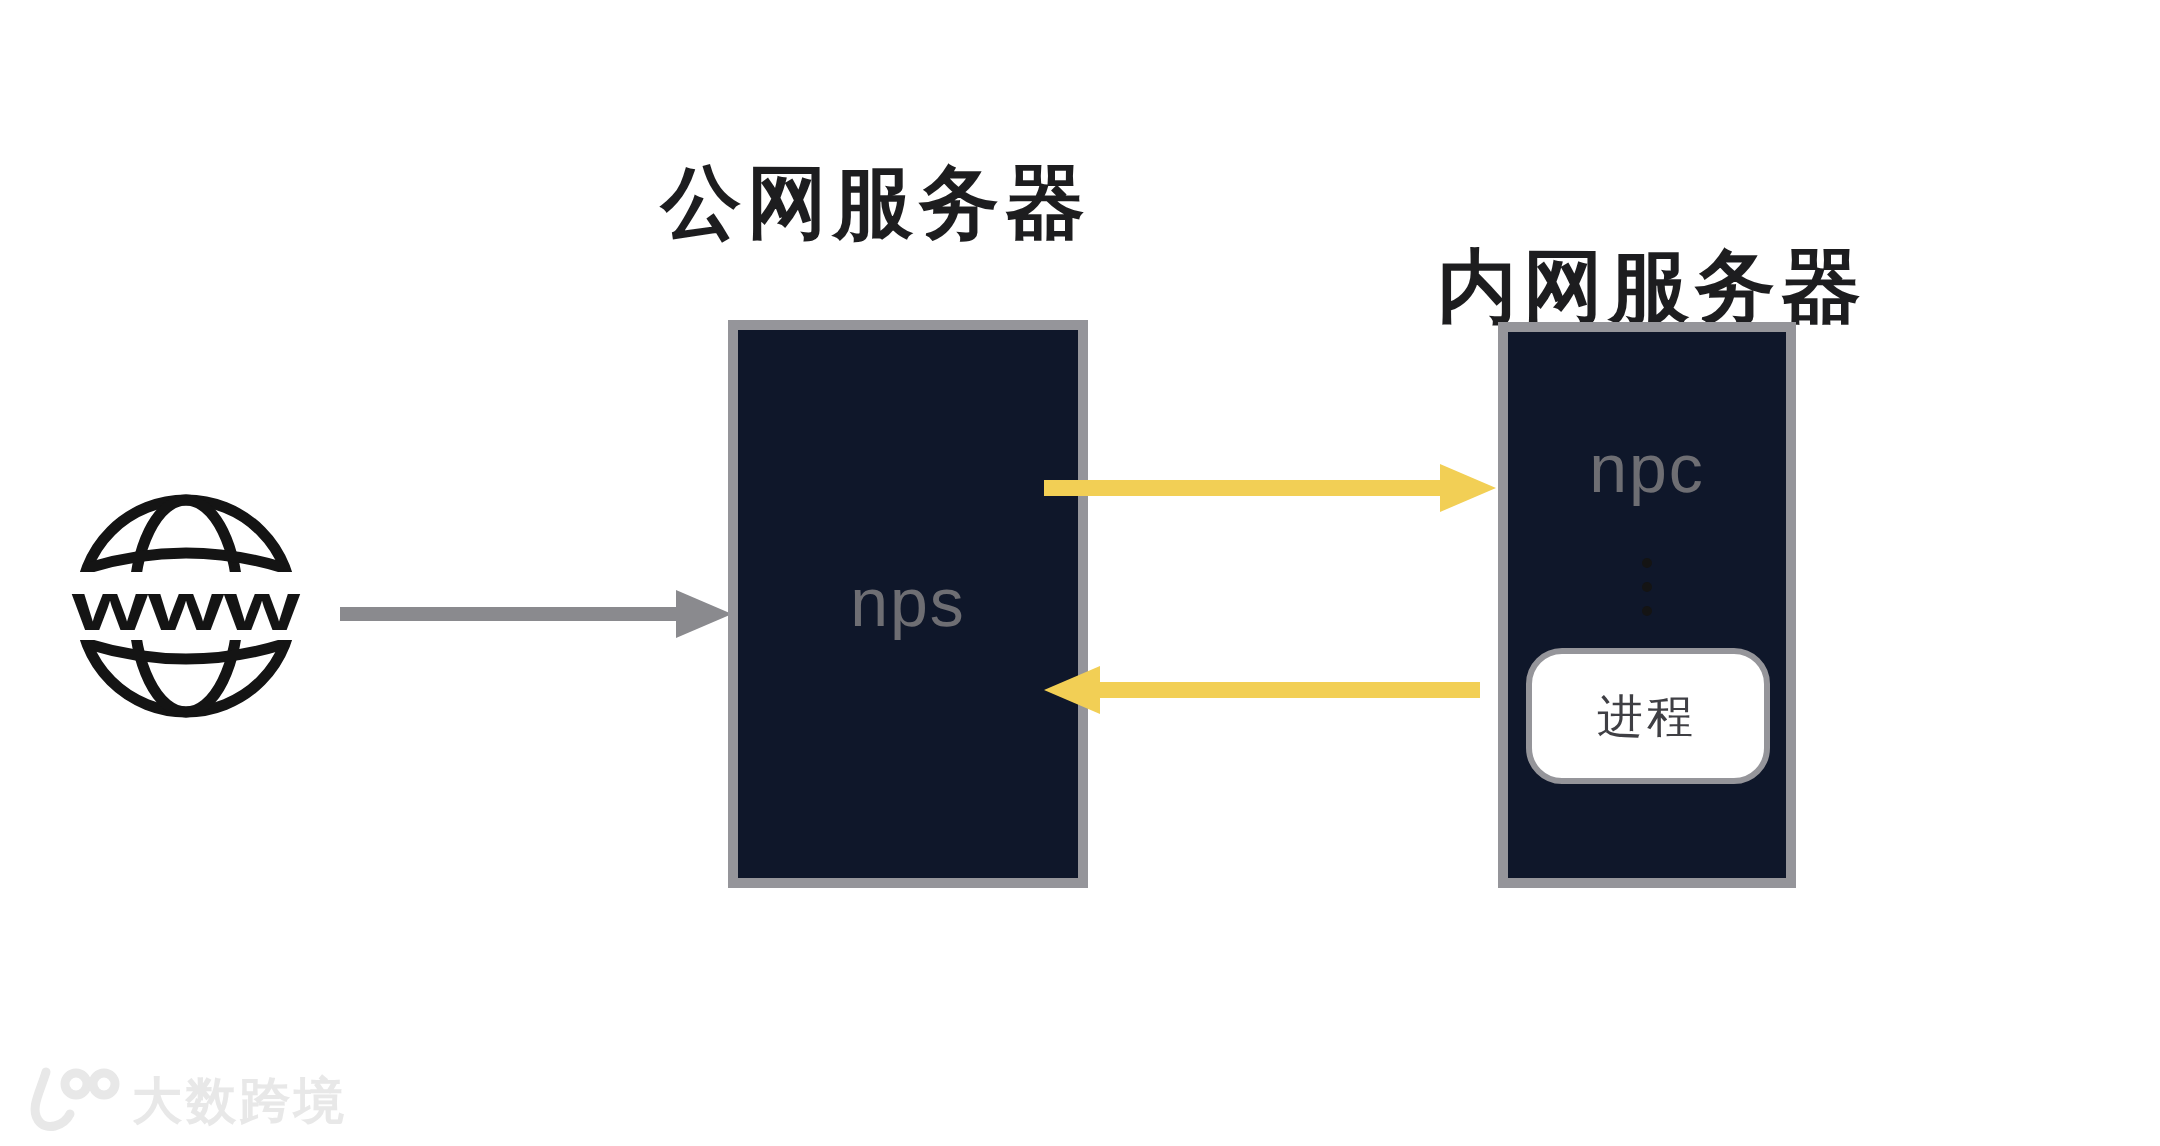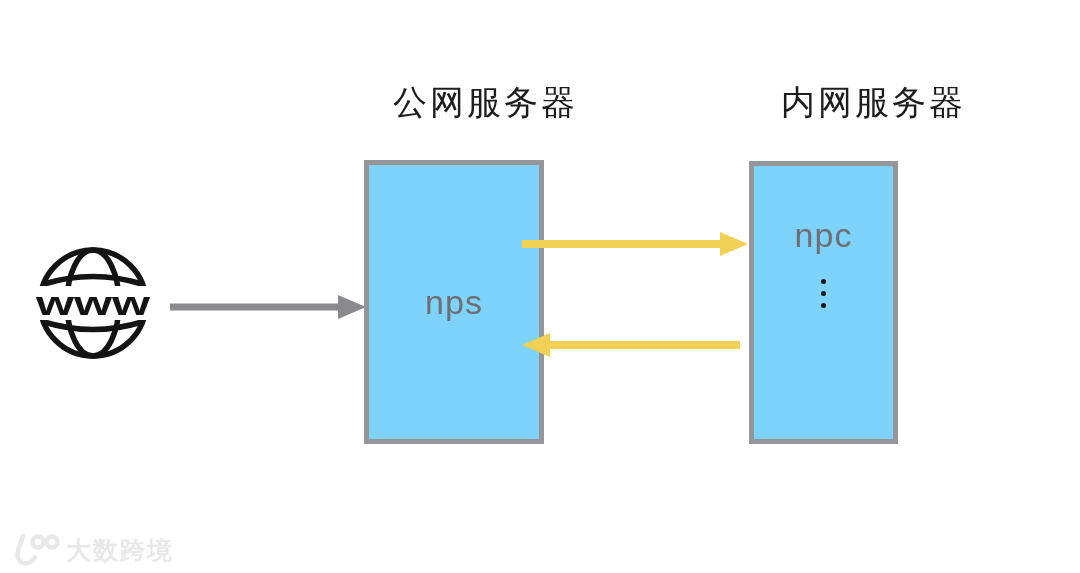--- a/index.html
+++ b/index.html
@@ -12,28 +12,28 @@
     --icon-black:#141414;
     --watermark:#e8e8e8;
   }
   html,body{margin:0;padding:0;background:#fff;}
   body{font-family:"Liberation Sans","DejaVu Sans",sans-serif;}
   .stage{
     position:relative;width:1080px;height:573px;background:#ffffff;
     overflow:hidden;margin:0 auto;
   }
   .title{
-    position:absolute;top:82px;width:280px;text-align:right;
-    font-size:34px;line-height:40px;letter-spacing:3px;
-    color:var(--title-text);font-weight:400;
+    position:absolute;top:82px;width:280px;text-align:center;
+    font-size:40px;line-height:40px;letter-spacing:3px;
+    color:var(--title-text);font-weight:700;
   }
   .title-public{left:298px;}
-  .title-private{left:686px;}
+  .title-private{left:686px;margin-top:42px;}
   .server-box{
-    position:absolute;box-sizing:border-box;background:#7dd3fc;
+    position:absolute;box-sizing:border-box;background:#0f172a;
     border:5px solid var(--box-border);
   }
   .nps-box{
     left:364px;top:160px;width:180px;height:284px;
     display:flex;align-items:center;justify-content:center;
   }
   .npc-box{
     left:749px;top:161px;width:149px;height:283px;
     display:flex;flex-direction:column;align-items:center;
     padding-top:50px;
@@ -105,20 +105,23 @@
     <line x1="24" y1="14" x2="218" y2="14" stroke="var(--yellow-arrow)" stroke-width="8"></line>
   </svg>
 
   <div class="server-box npc-box">
     <span class="node-label">npc</span>
     <div class="vdots">
       <div class="dot"></div>
         <div class="dot"></div>
         <div class="dot"></div>
     </div>
+    <div class="process-pill">
+      <span class="process-label">进程</span>
+    </div>
   </div>
 
   <div class="watermark">
     <svg width="48" height="36" viewBox="0 0 48 36" aria-label="100">
       <g fill="none" stroke="var(--watermark)" stroke-width="4.5" stroke-linecap="round">
         <path d="M 11 4 C 8 14 3 22 7 28 C 11 34 20 31 23 25"></path>
         <circle cx="26" cy="10" r="5.5"></circle>
         <circle cx="40" cy="10" r="5.5"></circle>
       </g>
     </svg>

